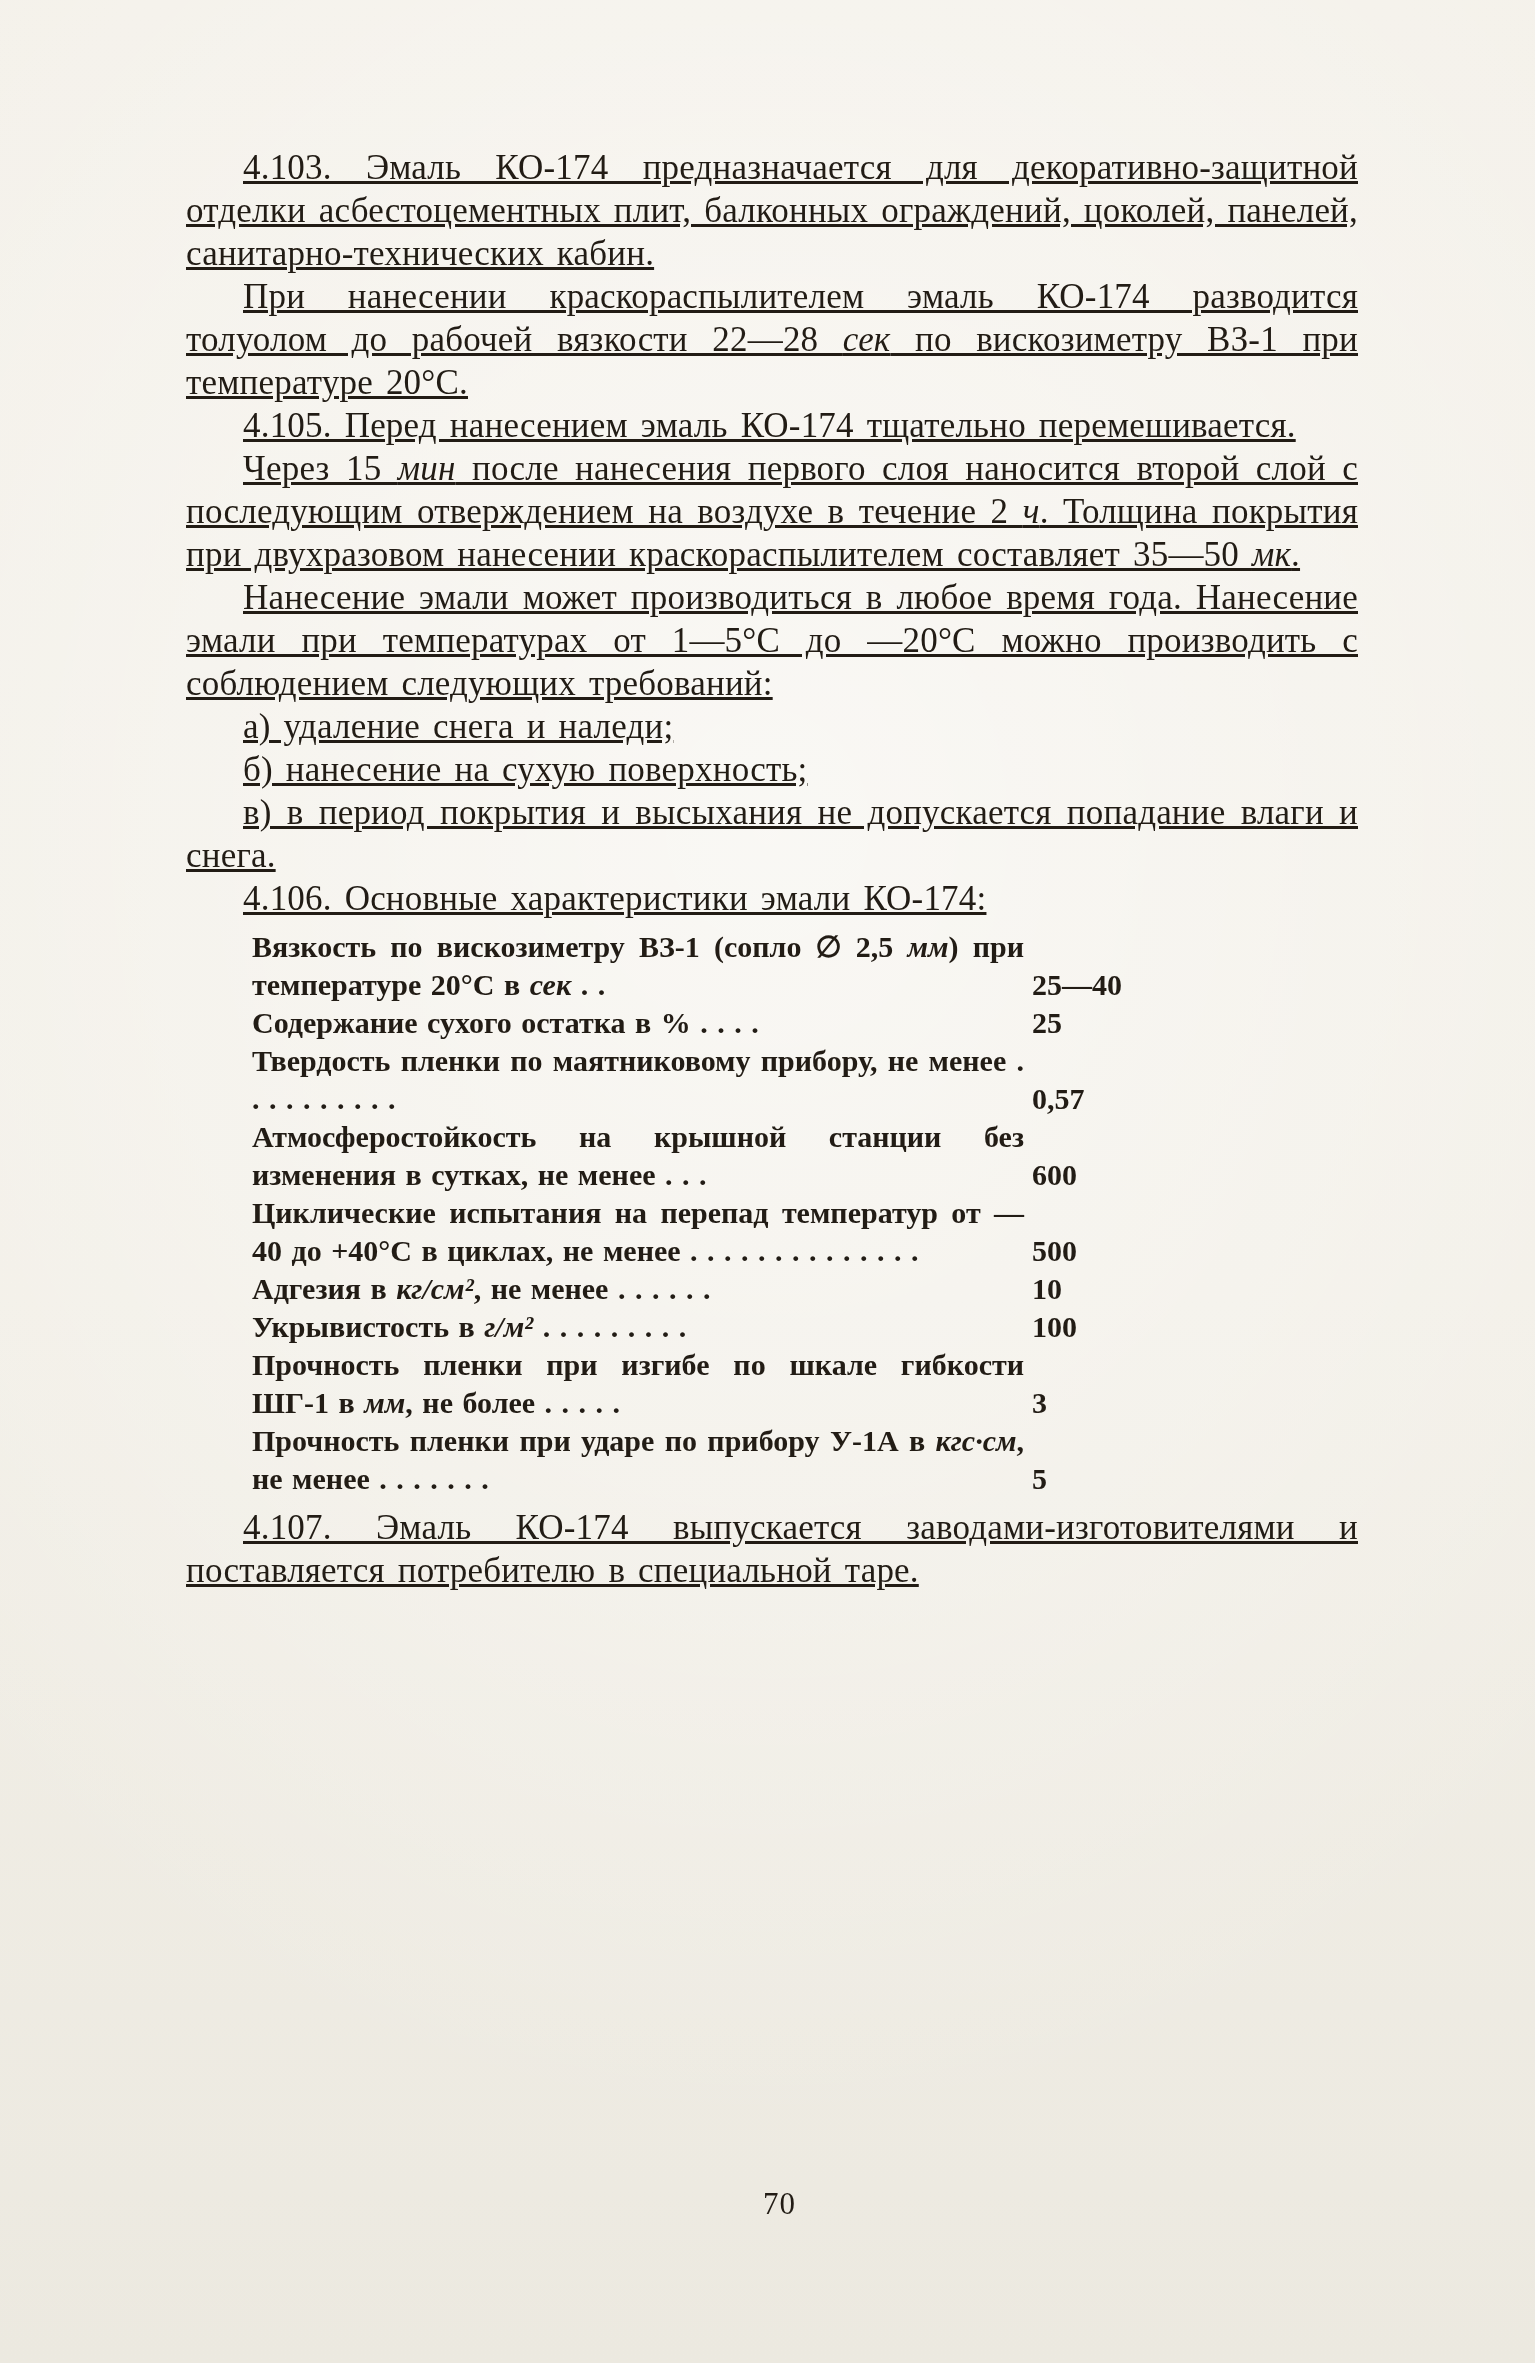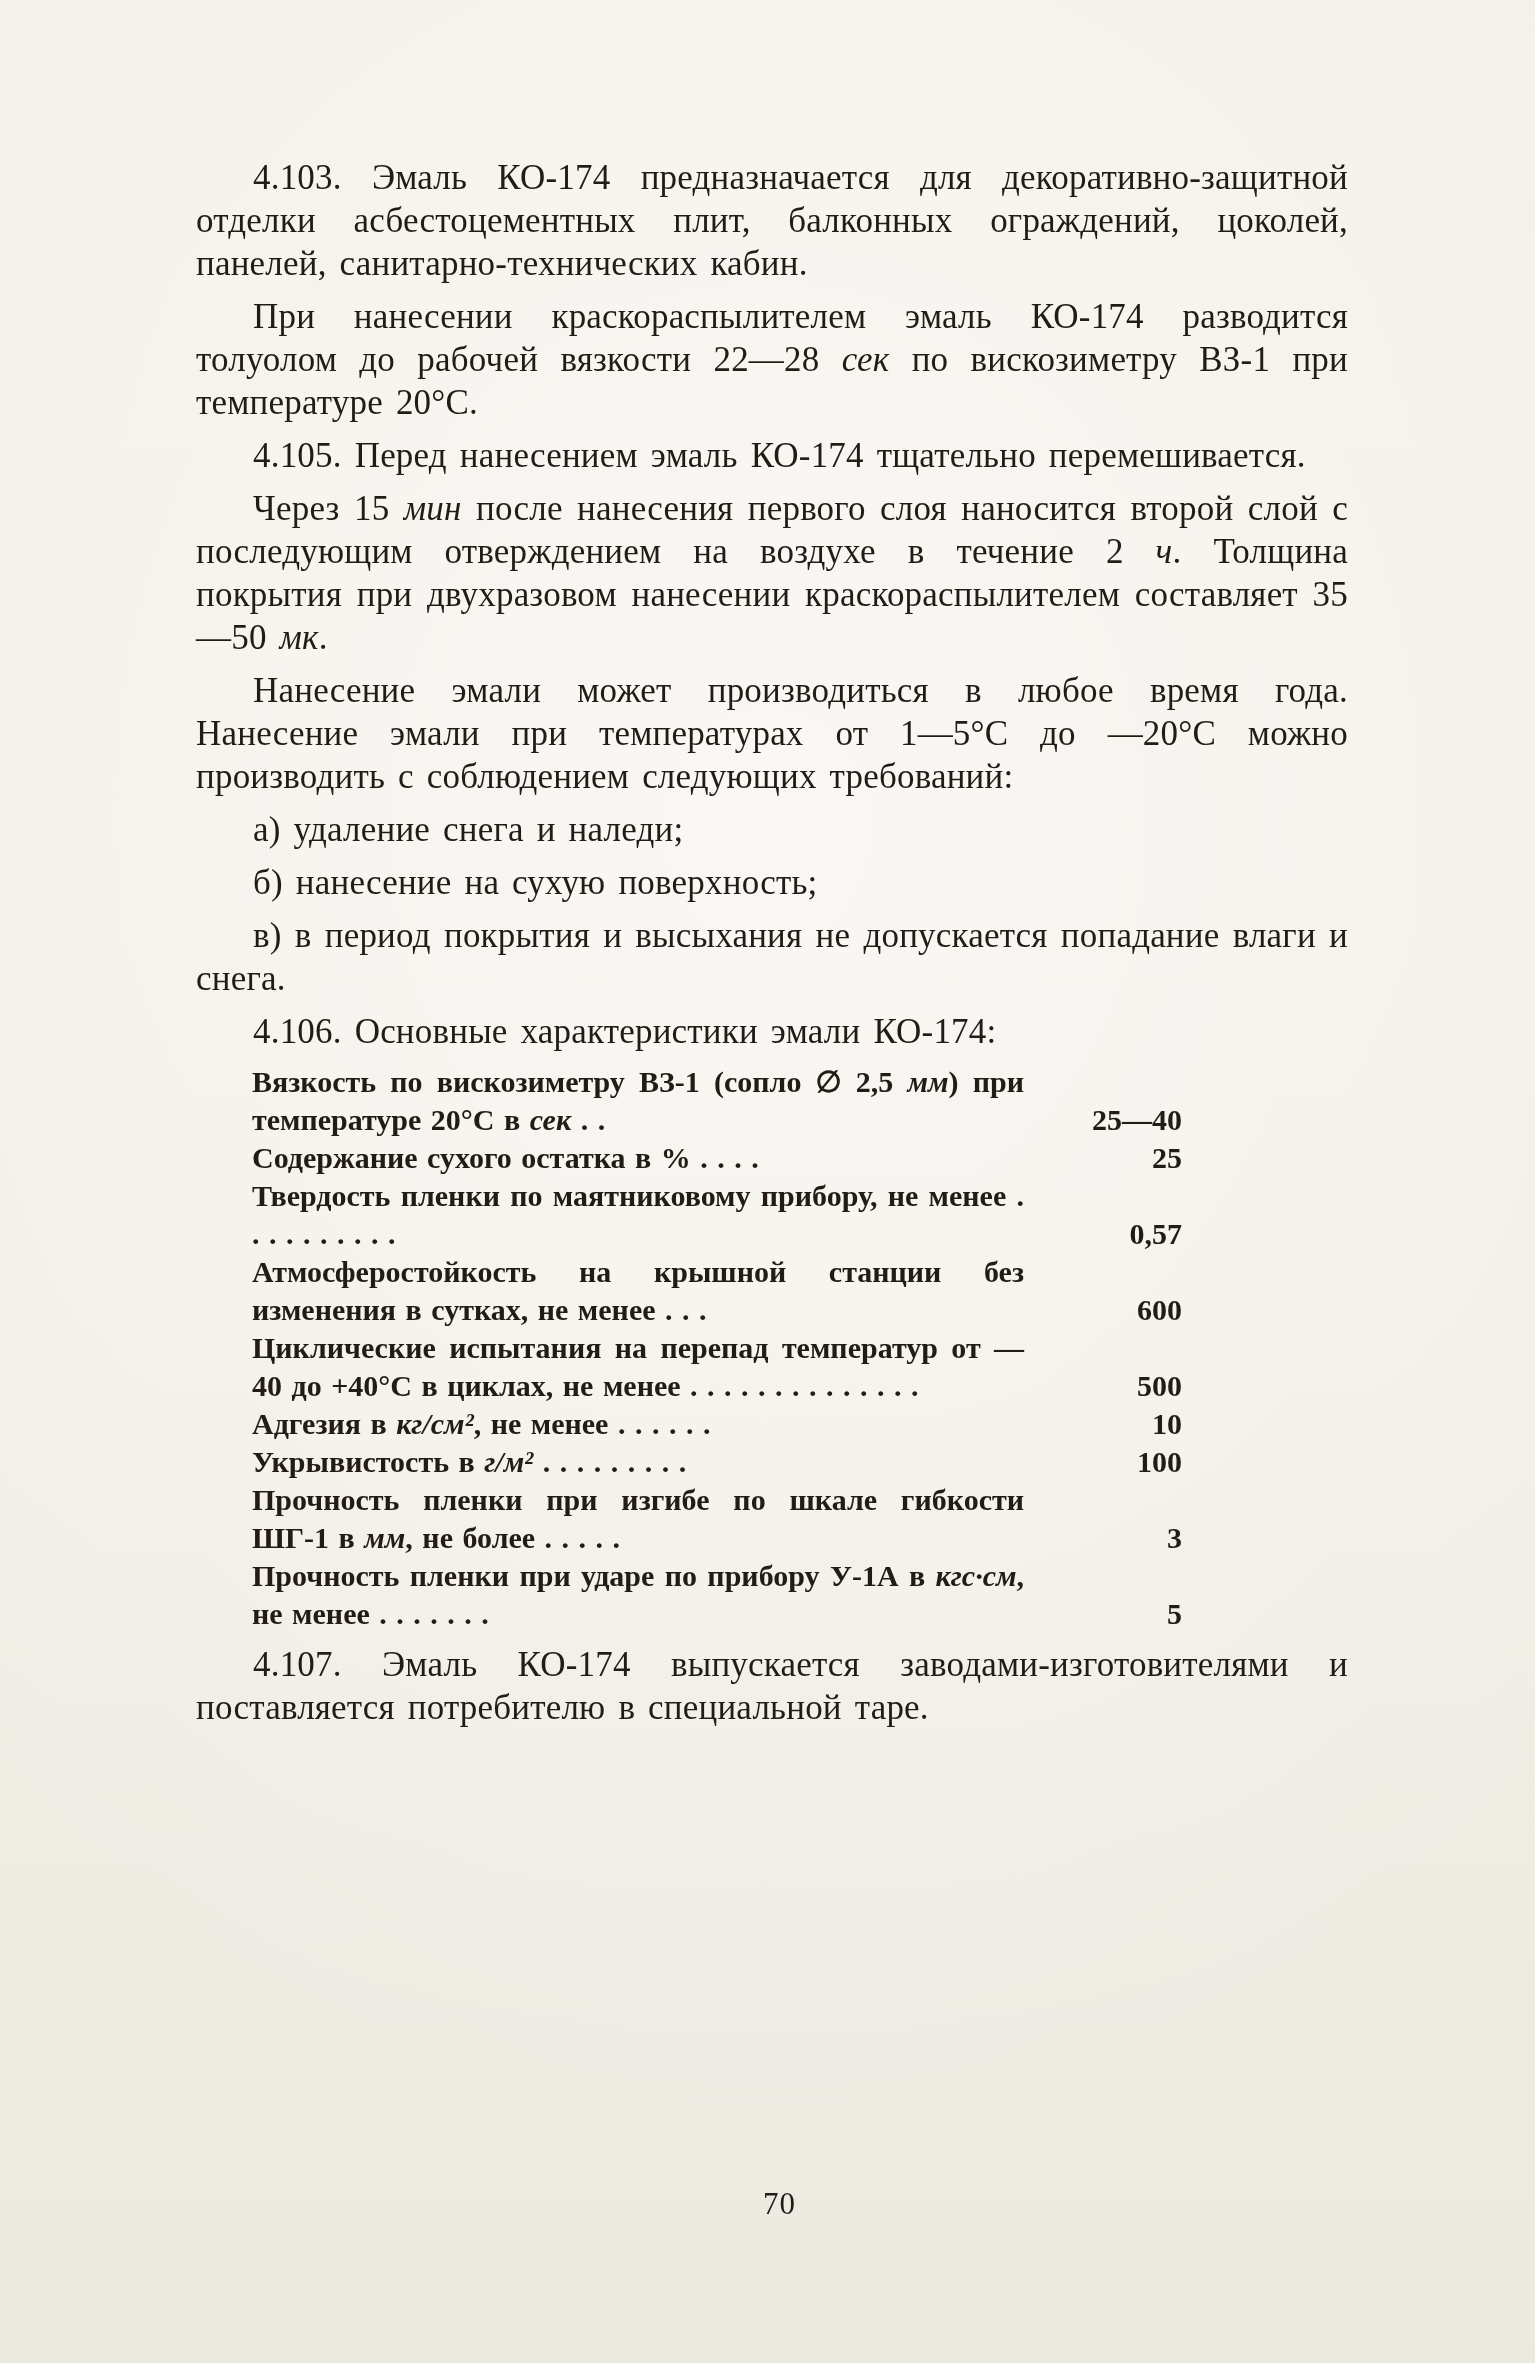--- a/index.html
+++ b/index.html
@@ -22,27 +22,28 @@
       radial-gradient(ellipse 120% 90% at 50% 35%, rgba(255,255,255,0.55) 0%, rgba(255,255,255,0) 62%),
       linear-gradient(180deg, #f4f1ea 0%, #f2efe7 55%, #ece9e0 100%);
   }
   .textblock {
     position: absolute;
     left: 186px;
     top: 146px;
     width: 1172px;
   }
   .para {
-    margin: 10px;
+    margin: 0;
     font-size: 35px;
     line-height: 43px;
     text-align: justify;
     text-indent: 57px;
     letter-spacing: 0.2px;
     word-spacing: 4px;
+    text-decoration: underline;
   }
   em {
     font-style: italic;
     font-family: inherit;
   }
   .chars {
     margin: 8px 0 8px 66px;
     width: 930px;
     font-size: 30px;
     line-height: 38px;
@@ -52,21 +53,21 @@
     display: flex;
     align-items: flex-end;
   }
   .char-label {
     flex: 1 1 auto;
     text-align: justify;
     word-spacing: 2px;
   }
   .char-value {
     flex: 0 0 150px;
-    text-align: right;
+    text-align: left;
     white-space: nowrap;
     padding-left: 8px;
   }
   .pagenum {
     position: absolute;
     top: 2186px;
     left: 12px;
     width: 100%;
     text-align: center;
     font-size: 31px;

